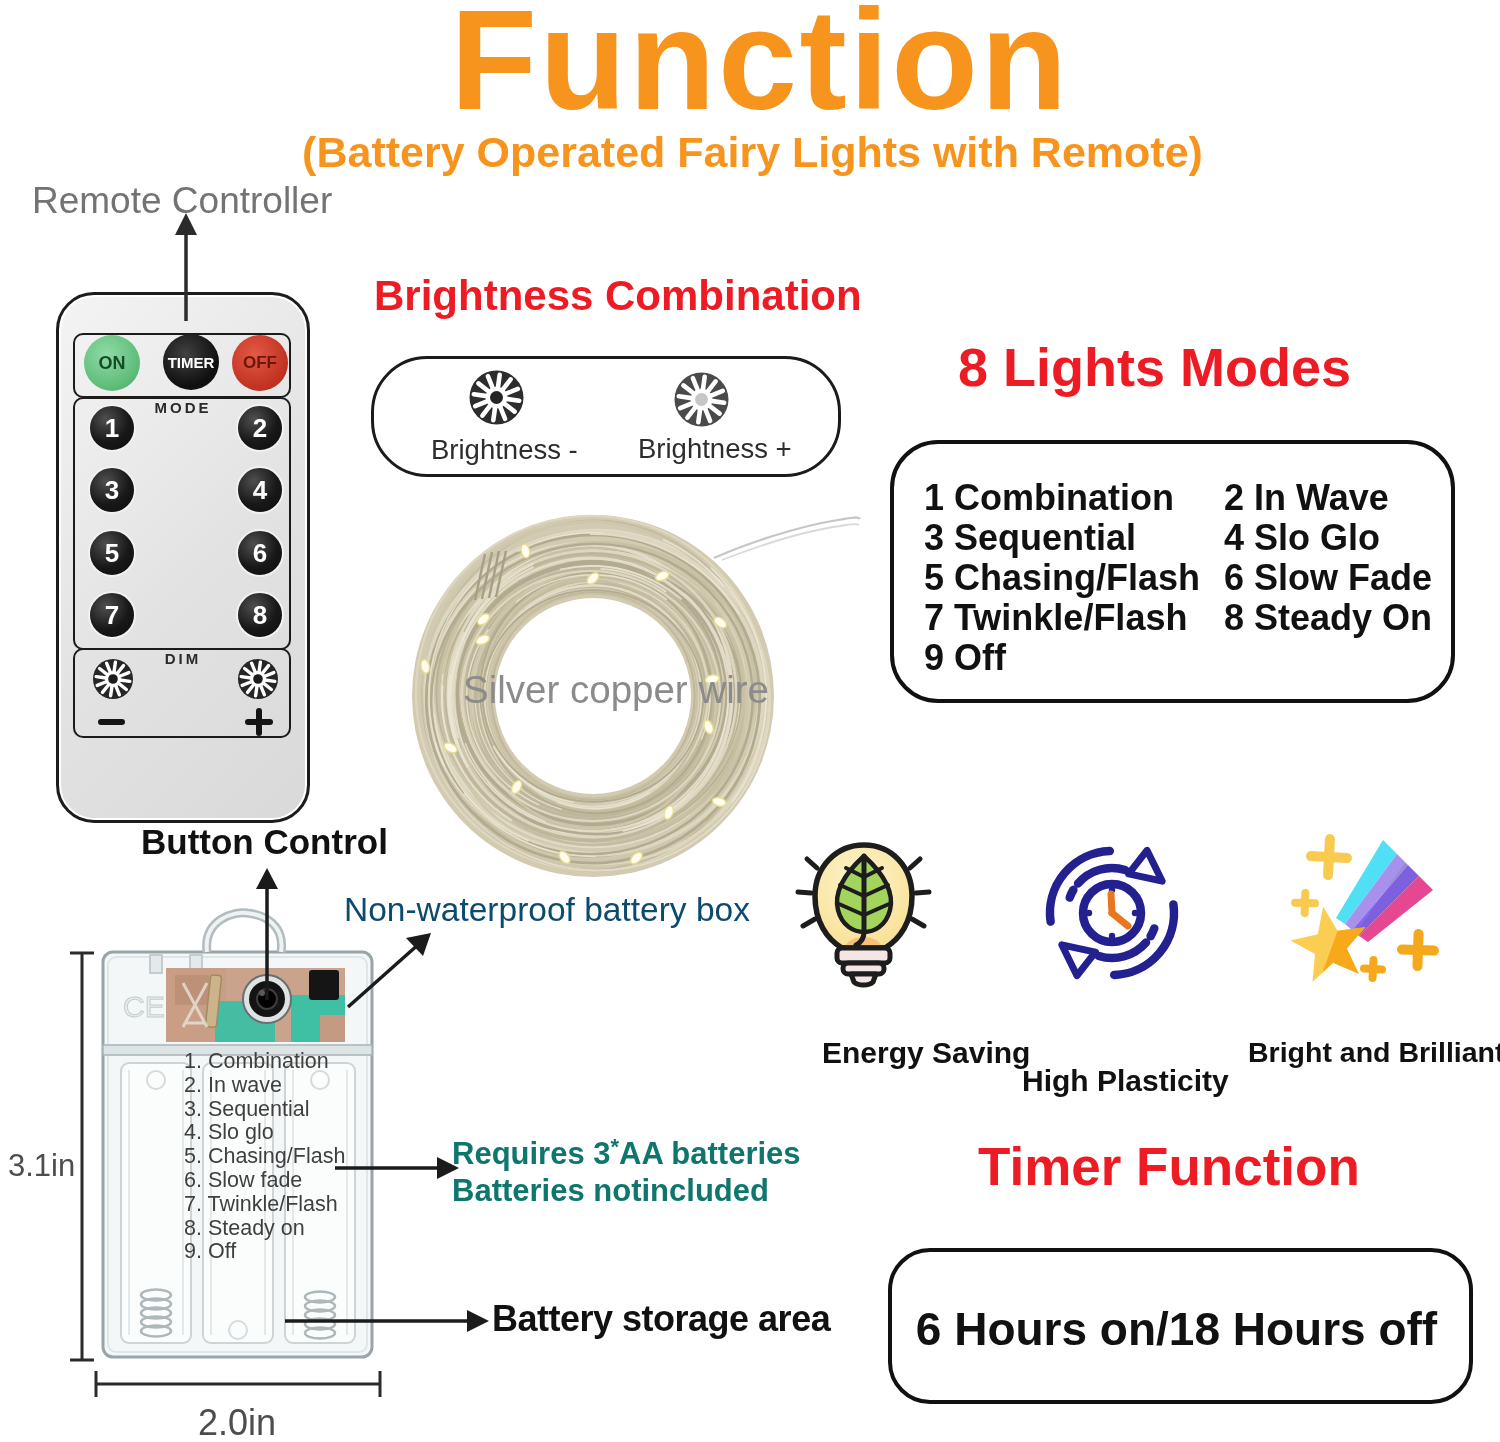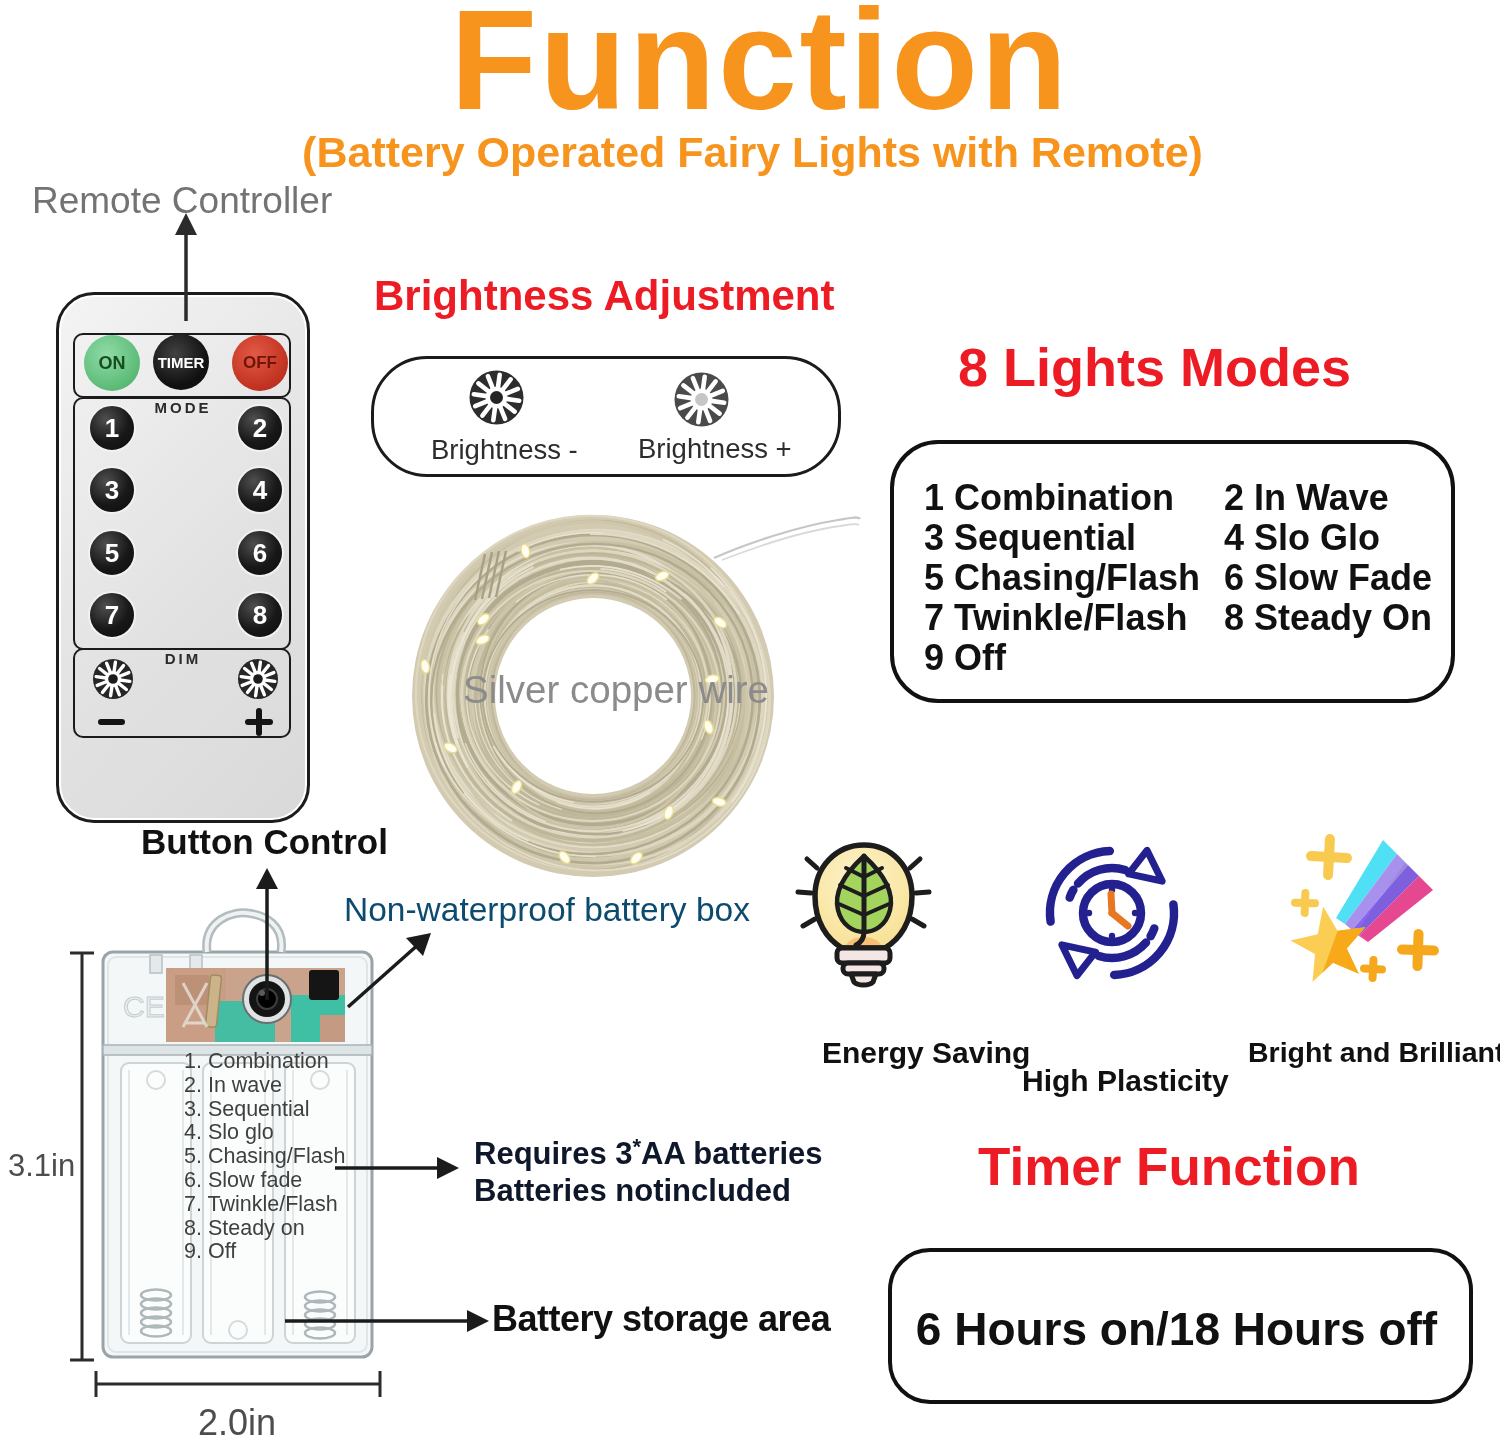--- a/index.html
+++ b/index.html
@@ -22,21 +22,21 @@
 
   <svg class="abs" style="left:168px;top:213px;z-index:5;" width="40" height="112" viewBox="0 0 40 112">
     <line x1="18" y1="18" x2="18" y2="108" stroke="#2b2b2b" stroke-width="3.5"></line>
     <path d="M18 0 L29 22 L7 22 Z" fill="#2b2b2b"></path>
   </svg>
 
   <div class="abs" style="left:56px;top:292px;width:248px;height:525px;background:linear-gradient(135deg,#f4f4f4,#e2e2e2 55%,#d9d9d9);border:3px solid #1c1c1c;border-radius:38px;box-shadow:inset 0 0 0 2px #fff;">
 
     <div class="abs" style="left:14px;top:38px;width:214px;height:61px;border:2px solid #1b1b1b;border-radius:10px;"></div>
     <div class="abs" style="left:25px;top:40px;width:56px;height:56px;border-radius:50%;background:radial-gradient(circle at 40% 35%,#90dba6,#5fbd7a 65%,#49a862);display:flex;align-items:center;justify-content:center;font-weight:bold;font-size:18px;color:#174c23;">ON</div>
-    <div class="abs" style="left:94px;top:39px;width:56px;height:56px;border-radius:50%;background:radial-gradient(circle at 40% 35%,#414141,#101010 65%);display:flex;align-items:center;justify-content:center;font-weight:bold;font-size:15px;color:#fff;">TIMER</div>
+    <div class="abs" style="left:104px;top:39px;width:56px;height:56px;border-radius:50%;background:radial-gradient(circle at 40% 35%,#414141,#101010 65%);display:flex;align-items:center;justify-content:center;font-weight:bold;font-size:15px;color:#fff;">TIMER</div>
     <div class="abs" style="left:173px;top:40px;width:56px;height:56px;border-radius:50%;background:radial-gradient(circle at 40% 35%,#e25a45,#c33322 65%,#a5291b);display:flex;align-items:center;justify-content:center;font-weight:bold;font-size:17px;color:#701509;">OFF</div>
 
     <div class="abs" style="left:14px;top:102px;width:214px;height:249px;border:2px solid #1b1b1b;border-radius:10px;"></div>
     <div class="abs bold" style="left:0;top:104px;width:248px;text-align:center;font-size:15px;color:#2a2a2a;letter-spacing:3px;">MODE</div>
 
     <div class="abs numbtn" style="left:29px;top:109px;">1</div>
     <div class="abs numbtn" style="left:177px;top:109px;">2</div>
     <div class="abs numbtn" style="left:29px;top:171px;">3</div>
     <div class="abs numbtn" style="left:177px;top:171px;">4</div>
     <div class="abs numbtn" style="left:29px;top:234px;">5</div>
@@ -82,21 +82,21 @@
 <line x1="27.4" y1="17.3" x2="33.5" y2="9.6" stroke="#ffffff" stroke-width="3.4" stroke-linecap="round"></line>
 <line x1="29.7" y1="20.3" x2="38.8" y2="16.6" stroke="#ffffff" stroke-width="3.4" stroke-linecap="round"></line>
 <circle cx="23" cy="23" r="4.8" fill="#1c1c1c"></circle>
         </g>
       </svg>
     <div class="abs" style="left:39px;top:424px;width:27px;height:6px;border-radius:3px;background:#141414;"></div>
     <div class="abs" style="left:186px;top:424px;width:28px;height:6px;border-radius:3px;background:#141414;"></div>
     <div class="abs" style="left:197px;top:413px;width:6px;height:28px;border-radius:3px;background:#141414;"></div>
   </div>
 
-  <div class="abs bold" style="left:374px;top:272px;font-size:42px;color:#ED1C24;">Brightness Adjustment</div>
+  <div class="abs bold" style="left:374px;top:272px;font-size:42px;color:#ED1C24;">Brightness Combination</div>
   <div class="abs" style="left:371px;top:356px;width:464px;height:115px;border:3px solid #1b1b1b;border-radius:56px;"></div>
   <div class="abs" style="left:468px;top:369px;width:57px;height:57px;"><svg width="57" height="57" viewBox="0 0 57 57">
         <g>
           <circle cx="28.5" cy="28.5" r="27" fill="#2d2d2d"></circle>
 <circle cx="28.5" cy="28.5" r="10.8" fill="#ffffff"></circle>
 <line x1="38.1" y1="29.9" x2="51.2" y2="31.7" stroke="#ffffff" stroke-width="4.6" stroke-linecap="round"></line>
 <line x1="36.2" y1="34.5" x2="46.6" y2="42.6" stroke="#ffffff" stroke-width="4.6" stroke-linecap="round"></line>
 <line x1="32.1" y1="37.5" x2="37.1" y2="49.8" stroke="#ffffff" stroke-width="4.6" stroke-linecap="round"></line>
 <line x1="27.1" y1="38.1" x2="25.3" y2="51.2" stroke="#ffffff" stroke-width="4.6" stroke-linecap="round"></line>
 <line x1="22.5" y1="36.2" x2="14.4" y2="46.6" stroke="#ffffff" stroke-width="4.6" stroke-linecap="round"></line>
@@ -411,21 +411,21 @@
       </g>
     </svg>
   <div class="abs bold" style="left:774px;top:1036px;font-size:30px;color:#111;white-space:nowrap;margin-left:48px;">Energy Saving</div>
   <div class="abs bold" style="left:1022px;top:1036px;font-size:30px;color:#111;white-space:nowrap;margin-top:28px;">High Plasticity</div>
   <div class="abs bold" style="left:1248px;top:1036px;font-size:28.5px;color:#111;white-space:nowrap;">Bright and Brilliant</div>
 
   <svg class="abs" style="left:335px;top:1150px;z-index:5;" width="125" height="36" viewBox="0 0 125 36">
     <line x1="0" y1="18" x2="104" y2="18" stroke="#1b1b1b" stroke-width="3.5"></line>
     <path d="M124 18 L102 29 L102 7 Z" fill="#1b1b1b"></path>
   </svg>
-  <div class="abs bold" style="left:474px;top:1128px;font-size:31px;color:#0f172a;line-height:37px;">Requires 3<span style="font-size:22px;vertical-align:10px;">*</span>AA batteries<br>Batteries notincluded</div>
+  <div class="abs bold" style="left:452px;top:1128px;font-size:31px;color:#0f766e;line-height:37px;">Requires 3<span style="font-size:22px;vertical-align:10px;">*</span>AA batteries<br>Batteries notincluded</div>
   <svg class="abs" style="left:285px;top:1303px;z-index:5;" width="205" height="36" viewBox="0 0 205 36">
     <line x1="0" y1="18" x2="184" y2="18" stroke="#1b1b1b" stroke-width="3.5"></line>
     <path d="M204 18 L182 29 L182 7 Z" fill="#1b1b1b"></path>
   </svg>
   <div class="abs bold" style="left:492px;top:1298px;font-size:36px;color:#111;letter-spacing:-0.5px;">Battery storage area</div>
 
   <div class="abs bold" style="left:978px;top:1136px;font-size:53px;color:#ED1C24;">Timer Function</div>
   <div class="abs" style="left:888px;top:1248px;width:577px;height:148px;border:4px solid #111;border-radius:42px;"></div>
   <div class="abs bold" style="left:888px;top:1302px;width:577px;text-align:center;font-size:46px;color:#111;">6 Hours on/18 Hours off</div>
 

